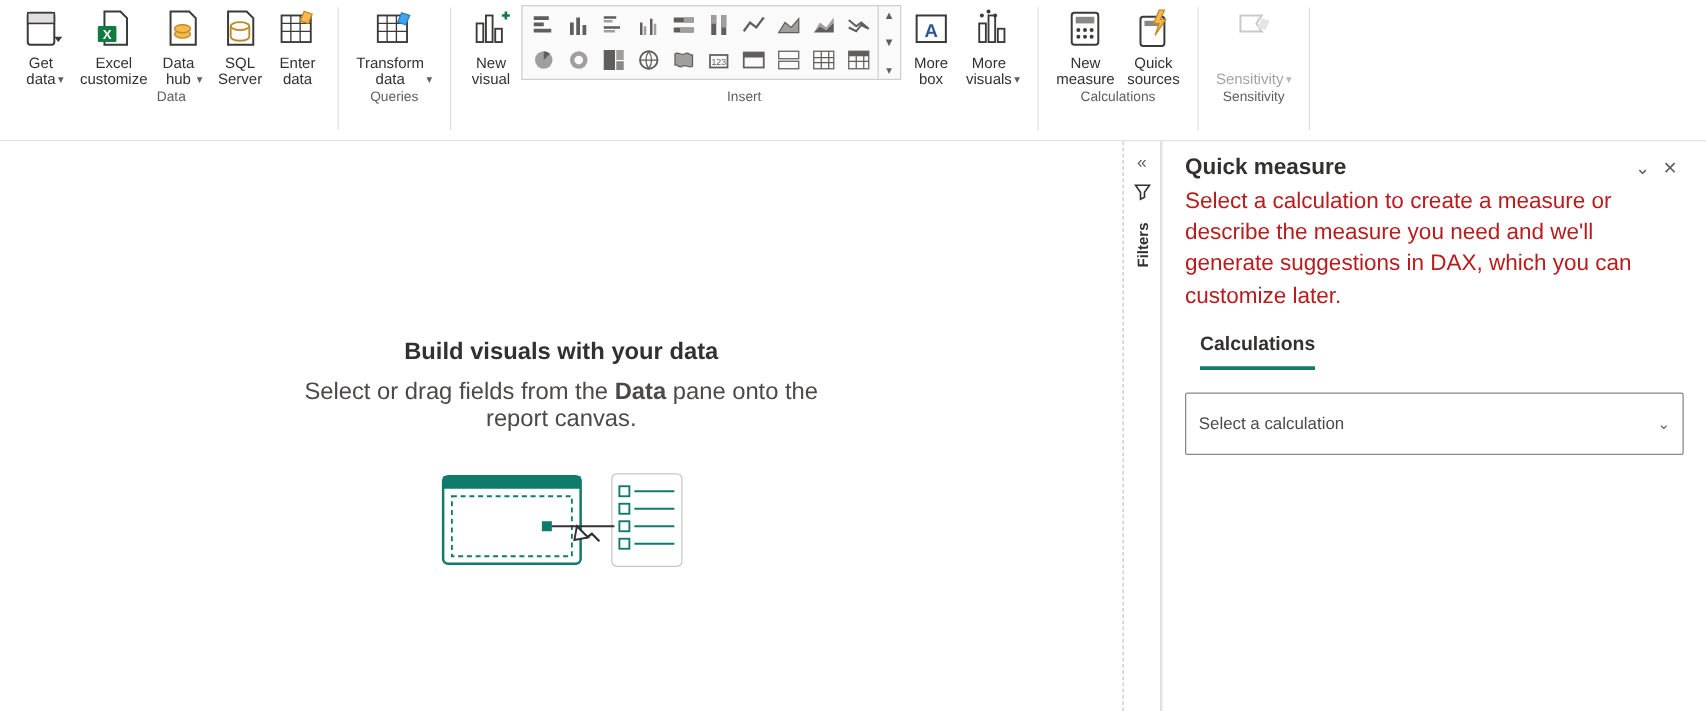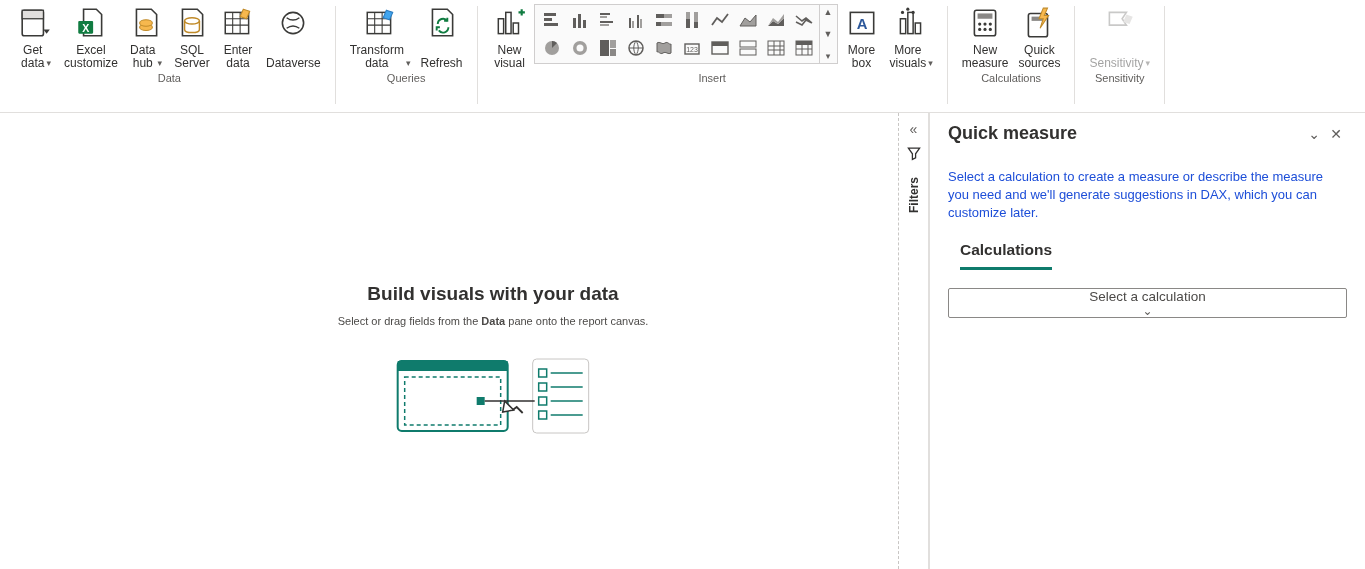--- a/index.html
+++ b/index.html
@@ -25,45 +25,45 @@
   .viz-gallery .row + .row { margin-top:6px; }
   .viz-gallery .chip { width:22px; height:22px; display:flex; align-items:center; justify-content:center; }
   .viz-gallery .chip svg { width:20px; height:20px; }
   .viz-scroll { position:absolute; right:0; top:0; bottom:0; width:18px; border-left:1px solid #d0cece;
                display:flex; flex-direction:column; justify-content:space-between; align-items:center; color:#605e5c;}
   .viz-scroll span { font-size:9px; padding:2px 0; cursor:pointer;}
 
   
   .workspace { position:absolute; top:113px; bottom:0; left:0; right:0; display:flex; }
   .canvas { flex:1 1 auto; background:#fff; border-right:1px dashed #c8c6c4; position:relative;}
-  .canvas-center { position:absolute; top:170px; left:50%; transform:translateX(-50%); text-align:center;margin-left:44px;}
+  .canvas-center { position:absolute; top:158px; left:50%; transform:translateX(-50%); text-align:center;}
   .canvas-center h2 { font-size:19px; font-weight:600; color:#323130; margin-bottom:10px;}
-  .canvas-center p { font-size:11px; color:#4c4a48;}
+  .canvas-center p { font-size:19px; color:#4c4a48;}
   .canvas-center p b { font-weight:600;}
   .canvas-illus { width:200px; height:90px; margin:24px auto 0; }
 
   
   .rail { width:30px; border-right:1px solid #e1dfdd; display:flex; flex-direction:column; align-items:center; padding-top:8px; gap:8px;}
   .rail .chevrons { font-size:14px; color:#605e5c; cursor:pointer;}
   .rail .filters-icon svg { width:16px; height:16px;}
   .rail .rail-label { writing-mode:vertical-rl; transform:rotate(180deg); font-size:12px; font-weight:600; color:#323130; margin-top:4px;}
 
   
   .qm { width:436px; border-left:1px solid #e1dfdd; padding:10px 18px 0 18px; }
   .qm-head { display:flex; align-items:center; }
   .qm-head h3 { font-size:18px; font-weight:600; flex:1; }
   .qm-head .hicon { width:22px; text-align:center; font-size:14px; color:#605e5c; cursor:pointer;}
-  .qm-desc { font-size:13px; color:#1d4ed8; line-height:1.4; margin:24px 0 18px;}
+  .qm-desc { font-size:18px; color:#b91c1c; line-height:1.4; margin:4px 0 18px;}
   .qm-tabs { display:flex; gap:42px; margin-bottom:18px; padding-left:12px;}
   .qm-tab { font-size:15.5px; color:#323130; padding-bottom:8px; cursor:pointer; display:flex; align-items:center; gap:8px;}
   .qm-tab.selected { font-weight:600; border-bottom:3px solid #0f7b6c; }
   .qm-tab .spark svg { width:16px; height:16px;}
   .qm-select { position:relative; width:100%; }
-  .qm-select .sbox { border:1px solid #8a8886; border-radius:2px; height:30px; display:flex; align-items:center;
-                     padding:0 10px; font-size:13.5px; color:#4c4a48; cursor:pointer; justify-content:space-between;flex-direction:column;}
+  .qm-select .sbox { border:1px solid #8a8886; border-radius:2px; height:50px; display:flex; align-items:center;
+                     padding:0 10px; font-size:13.5px; color:#4c4a48; cursor:pointer; justify-content:space-between;}
   .qm-select .sbox .chev { font-size:12px; color:#605e5c; }
 </style>
 </head>
 <body>
 
 <div class="ribbon">
 
   <div class="group">
     <div class="group-items">
       <button class="rbtn">
@@ -114,57 +114,38 @@
         <span class="ric">
           <svg viewBox="0 0 32 32">
               <rect x="4" y="6" width="22" height="20" fill="none" stroke="#3a3a38" stroke-width="1.4"></rect>
               <path d="M4 12h22M4 18h22M11 6v20M18 6v20" stroke="#3a3a38" stroke-width="1"></path>
               <path d="M21 3l6 2-3 7-6-2z" fill="#f7b84e" stroke="#c08a28"></path>
             </svg>
         </span>
         <span class="lbl">Enter
 data</span>
       </button>
-      <button class="rbtn">
-        <span class="ric">
-          <svg viewBox="0 0 32 32">
-              <path d="M16 6a10 10 0 100 20 10 10 0 000-20z" fill="none" stroke="#3a3a38" stroke-width="1.5"></path>
-              <path d="M10 11c4 3 8 3 12 0M10 21c4-3 8-3 12 0" fill="none" stroke="#3a3a38" stroke-width="1.3"></path>
-            </svg>
-        </span>
-        <span class="lbl">Dataverse</span>
-      </button>
     </div>
     <span class="group-label">Data</span>
   </div>
 
   <div class="group-sep"></div>
 
   <div class="group">
     <div class="group-items">
       <button class="rbtn">
         <span class="ric">
           <svg viewBox="0 0 32 32">
               <rect x="4" y="6" width="22" height="20" fill="none" stroke="#3a3a38" stroke-width="1.4"></rect>
               <path d="M4 12h22M4 18h22M11 6v20M18 6v20" stroke="#3a3a38" stroke-width="1"></path>
               <path d="M22 4l6 2-3 7-6-2z" fill="#41a5ee" stroke="#2b7cc0"></path>
             </svg>
         </span>
         <span class="lbl"><span>Transform
 data</span><span class="caret"></span></span>
-      </button>
-      <button class="rbtn">
-        <span class="ric">
-          <svg viewBox="0 0 32 32">
-              <path d="M7 3h14l5 5v20H7z" fill="none" stroke="#3a3a38" stroke-width="1.5"></path>
-              <path d="M12 17a5 5 0 019-3m1 6a5 5 0 01-9 3" fill="none" stroke="#107c41" stroke-width="1.8"></path>
-              <path d="M21 11v3h-3M11 23v-3h3" fill="none" stroke="#107c41" stroke-width="1.8"></path>
-            </svg>
-        </span>
-        <span class="lbl">Refresh</span>
       </button>
     </div>
     <span class="group-label">Queries</span>
   </div>
 
   <div class="group-sep"></div>
 
   <div class="group">
     <div class="group-items">
       <button class="rbtn">

